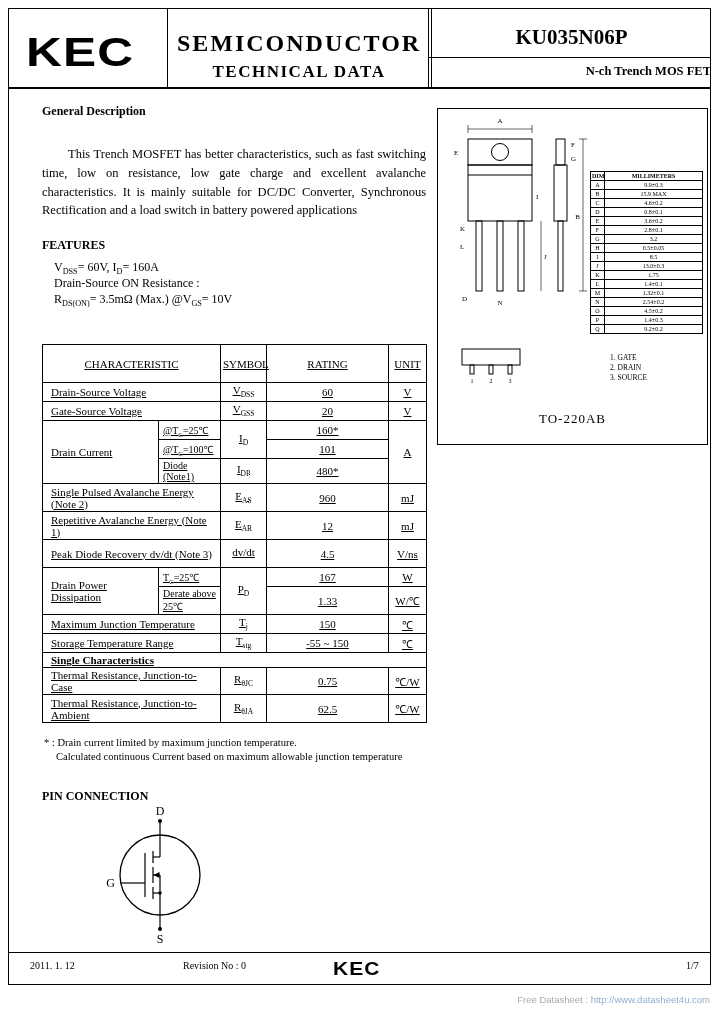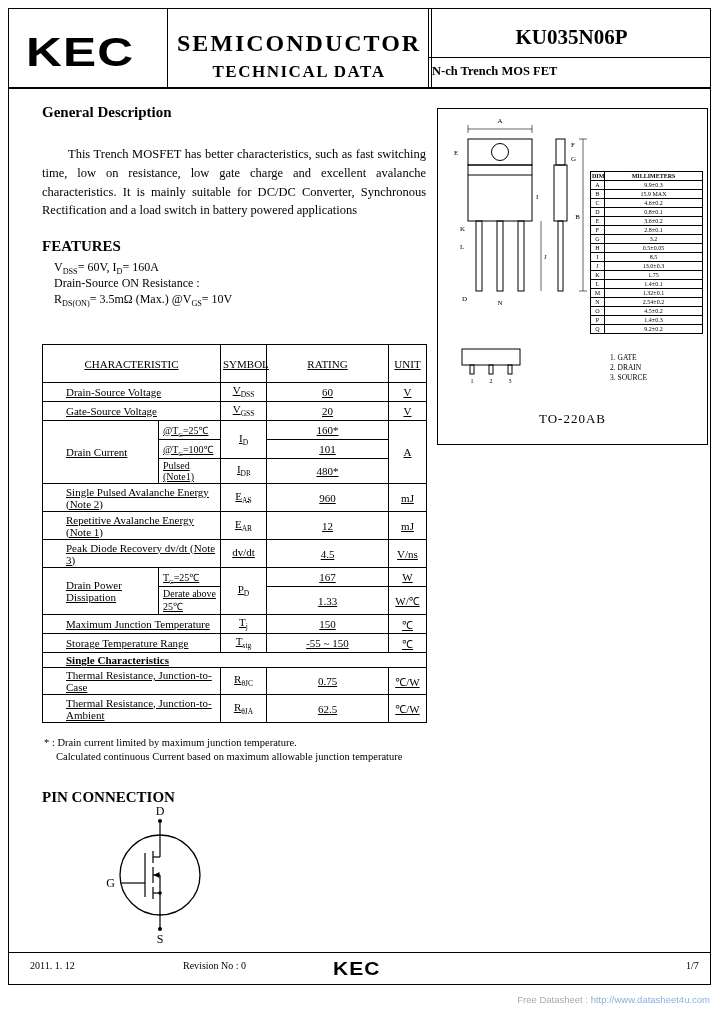--- a/index.html
+++ b/index.html
@@ -10,28 +10,28 @@
   .frame { left:8px; top:8px; width:703px; height:977px; border:1.5px solid #000; }
   .logo { font-family:"Liberation Sans", sans-serif; font-weight:900; font-size:46px;
           letter-spacing:1px; transform:scale(1.08,0.88); transform-origin:left top; }
   .vline { border-left:1px solid #000; width:0; }
   .vsep2 { width:4px; border-left:1px solid #000; border-right:1px solid #000; }
   .hline { border-top:1px solid #000; height:0; }
   .hline2 { border-top:2px solid #000; height:0; }
   .title-main { font-size:24px; font-weight:bold; letter-spacing:2px; text-align:center; }
   .title-sub { font-size:17px; font-weight:bold; letter-spacing:1.5px; text-align:center; }
   .part-num { font-size:21px; font-weight:bold; text-align:center; }
-  .part-desc { font-size:12.5px; font-weight:bold; text-align:left; }
-  .sec-title { font-size:15px; font-weight:bold; }
+  .part-desc { font-size:12.5px; font-weight:bold; text-align:right; }
+  .sec-title { font-size:12px; font-weight:bold; }
   .gd-body { font-size:12.5px; line-height:1.5; text-align:justify; text-indent:26px; }
   .feat-line { font-size:12px; }
   sub { font-size:0.68em; }
   .rating-table { border-collapse:collapse; table-layout:fixed; font-size:11px; }
   .rating-table td { border:1px solid #000; text-align:center; vertical-align:middle; padding:1px 2px;text-decoration:underline; }
-  .rating-table td.char { text-align:left; padding-left:23px; }
+  .rating-table td.char { text-align:left; padding-left:8px; }
   .rating-table td.cond { font-size:10px; padding-left:4px; }
   .rating-table tr.hdr td { height:38px; }
   .rating-table tr.h21 td { height:19px; }
   .rating-table tr.h30 td { height:28px; }
   .rating-table tr.h16 td { height:14px; }
   .rating-table td.thermal { font-weight:bold; }
   .footnote { font-size:10.5px; }
   .pkg-box { left:437px; top:108px; width:271px; height:337px; border:1px solid #000; }
   .pkg-name { left:0; top:302px; width:100%; text-align:center; font-size:13px; letter-spacing:1px; }
   .dim-table { border-collapse:collapse; table-layout:fixed; font-size:6px; line-height:1; }
@@ -110,21 +110,21 @@
         <td class="char cond"><span>@T</span><sub>C</sub><span>=25℃</span></td>
         <td rowspan="2"><span>I</span><sub>D</sub></td>
         <td>160*</td>
         <td rowspan="3">A</td>
       </tr>
       <tr class="h21">
         <td class="char cond"><span>@T</span><sub>C</sub><span>=100℃</span></td>
         <td>101</td>
       </tr>
       <tr class="h21">
-        <td class="char cond">Pulsed (Note1)</td>
+        <td class="char cond">Diode (Note1)</td>
         <td><span>I</span><sub>DP</sub></td>
         <td>480*</td>
       </tr>
       <tr class="h30">
         <td colspan="2" class="char">Single Pulsed Avalanche Energy (Note 2)</td>
         <td><span>E</span><sub>AS</sub></td>
         <td>960</td>
         <td>mJ</td>
       </tr>
       <tr class="h30">

